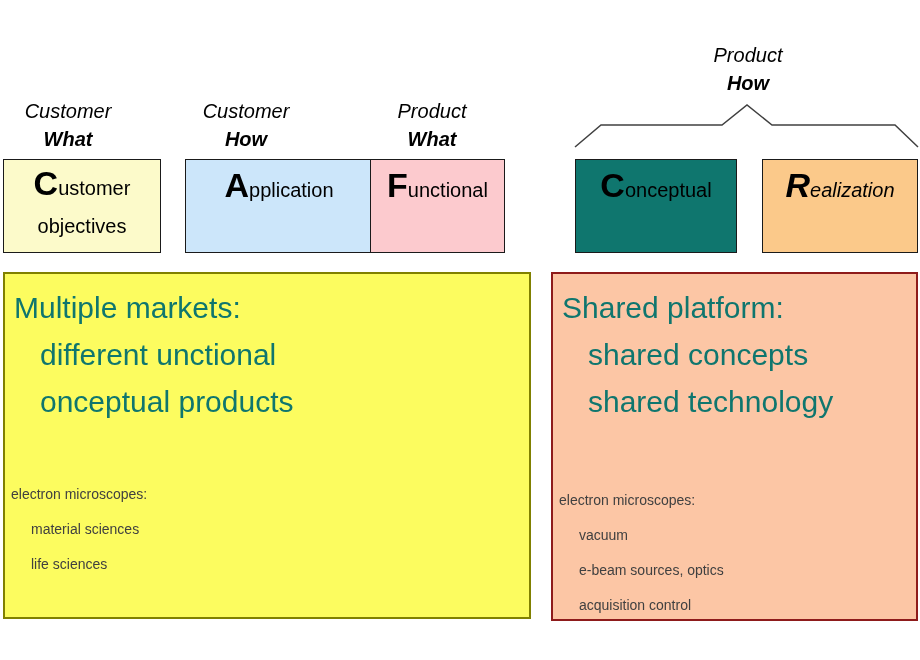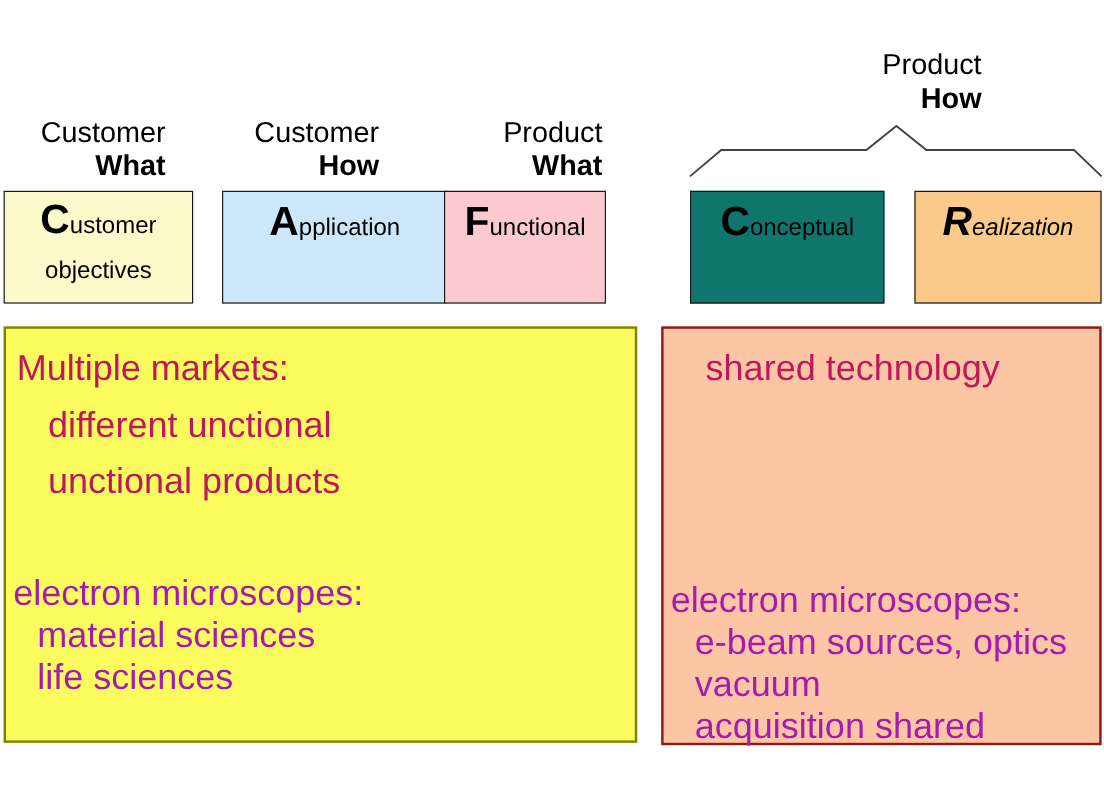--- a/index.html
+++ b/index.html
@@ -9,23 +9,24 @@
     background:#ffffff;
     font-family:"Liberation Sans", sans-serif;
     color:#000;
     overflow:hidden;
   }
 
   
   .col-header{
     position:absolute;
     width:140px;
-    text-align:right;
-    font-size:24px;
+    text-align:center;
+    font-size:20px;
     line-height:28px;
+    font-style:italic;
   }
   .col-header .hdr-bottom{font-weight:bold;}
   .hdr-1{left:-2px;top:97px;}
   .hdr-2{left:176px;top:97px;}
   .hdr-3{left:362px;top:97px;}
   .hdr-4{left:678px;top:41px;}
 
   
   .brace{position:absolute;left:570px;top:100px;}
 
@@ -54,27 +55,27 @@
   .panel-markets{
     left:3px;width:528px;height:347px;
     background:#FCFC5F;border:2px solid #808000;
   }
   .panel-platform{
     left:551px;width:367px;height:349px;
     background:#FCC6A5;border:2px solid #8E1B1B;
   }
   .panel-main{
     position:absolute;left:0;top:10px;width:100%;
-    font-size:30px;line-height:47px;color:#be185d;
+    font-size:30px;line-height:47px;color:#0f766e;
   }
   .panel-main .panel-heading{padding-left:9px;}
   .panel-main .panel-item{padding-left:35px;}
   .panel-example{
     position:absolute;left:0;width:100%;
-    font-size:30px;line-height:35px;color:#a21caf;
+    font-size:14px;line-height:35px;color:#404040;
   }
   .panel-markets .panel-example{top:203px;}
   .panel-platform .panel-example{top:209px;}
   .panel-example .example-heading{padding-left:6px;}
   .panel-example .example-item{padding-left:26px;}
 </style>
 </head>
 <body>
 
 <div class="slide">
@@ -114,34 +115,36 @@
     <div><span class="initial">C</span><span>onceptual</span></div>
   </div>
   <div class="cafcr-box box-5">
     <div><span class="initial">R</span><span>ealization</span></div>
   </div>
 
   <div class="panel panel-markets">
     <div class="panel-main">
       <div class="panel-heading">Multiple markets:</div>
       <div class="panel-item">different unctional</div>
-      <div class="panel-item">unctional products</div>
+      <div class="panel-item">onceptual products</div>
     </div>
     <div class="panel-example">
       <div class="example-heading">electron microscopes:</div>
       <div class="example-item">material sciences</div>
       <div class="example-item">life sciences</div>
     </div>
   </div>
 
   <div class="panel panel-platform">
     <div class="panel-main">
+      <div class="panel-heading">Shared platform:</div>
+      <div class="panel-item">shared concepts</div>
       <div class="panel-item">shared technology</div>
     </div>
     <div class="panel-example">
       <div class="example-heading">electron microscopes:</div>
+      <div class="example-item">vacuum</div>
       <div class="example-item">e-beam sources, optics</div>
-      <div class="example-item">vacuum</div>
-      <div class="example-item">acquisition shared</div>
+      <div class="example-item">acquisition control</div>
     </div>
   </div>
 
 </div>
 
 </body></html>

